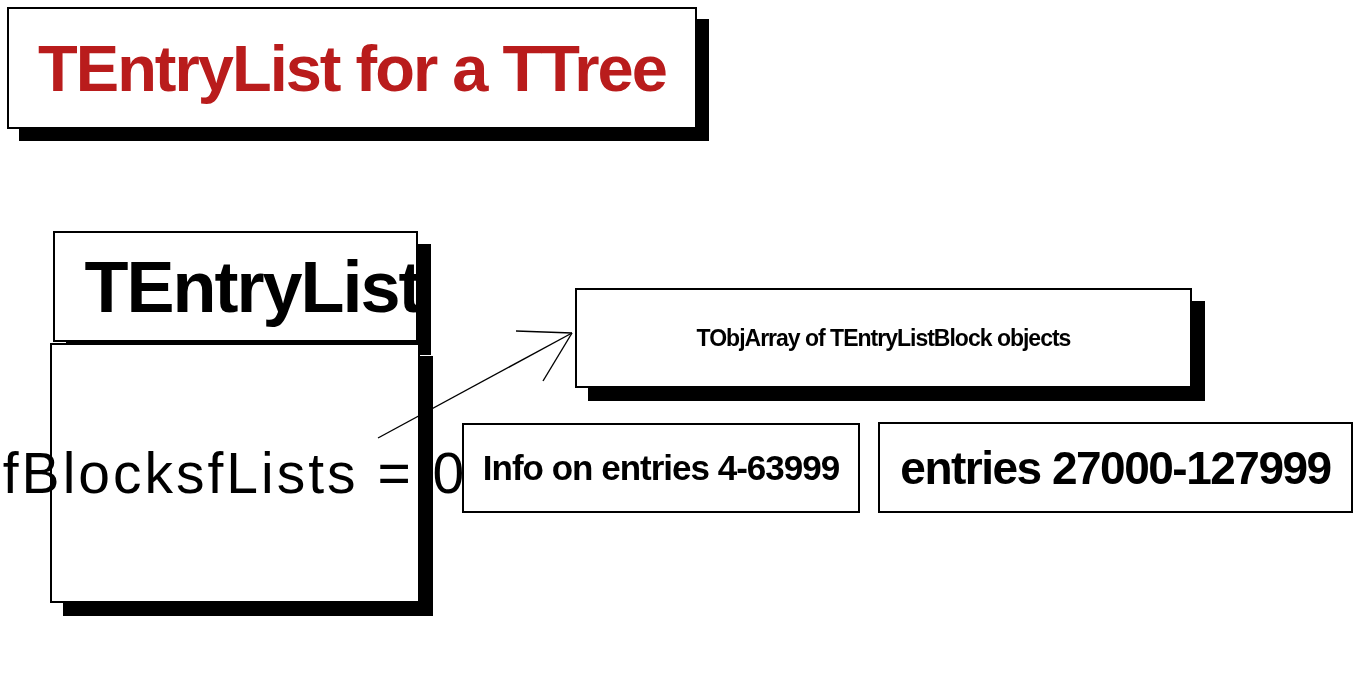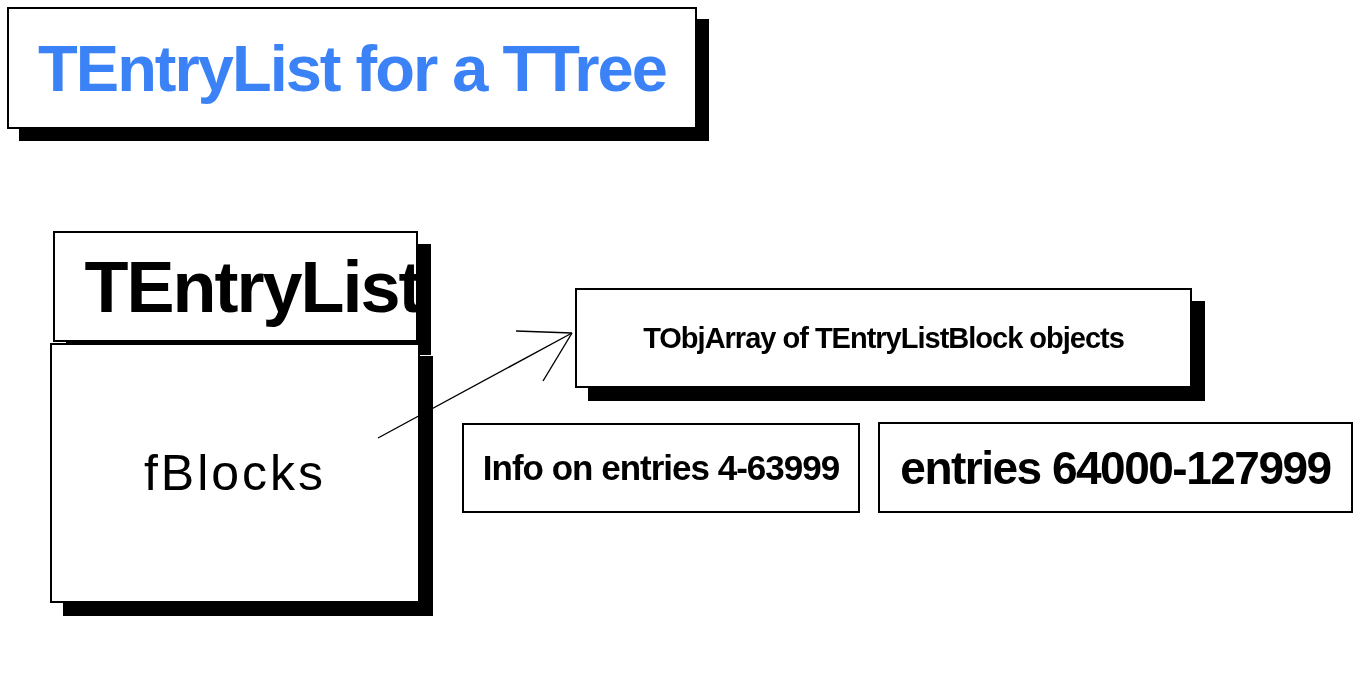--- a/index.html
+++ b/index.html
@@ -42,35 +42,35 @@
     font-size: 72px;
     font-weight: bold;
     letter-spacing: -2px;
     z-index: 2;
     padding-left: 34px;
   }
   .class-body-box {
     left: 50px; top: 343px;
     width: 370px; height: 260px;
     flex-direction: row;
-    font-size: 50px;
+    font-size: 57px;
     font-weight: normal;
     letter-spacing: 3px;
     z-index: 2;
   }
   .class-body-box .field {
     flex: 1;
     display: flex;
     align-items: center;
     justify-content: center;
   }
   .tobjarray-box {
     left: 575px; top: 288px;
     width: 617px; height: 100px;
-    font-size: 29px;
+    font-size: 23px;
     font-weight: bold;
     letter-spacing: -1px;
   }
   .info-box {
     left: 462px; top: 423px;
     width: 398px; height: 90px;
     font-size: 35px;
     font-weight: bold;
     letter-spacing: -1px;
   }
@@ -89,41 +89,42 @@
     pointer-events: none;
     z-index: 5;
   }
 </style>
 </head>
 <body>
 
 <div class="canvas">
 
   <div class="box shadow12 title-box">
-    <span style="color: #3b82f6;">TEntryList for a TTree</span>
+    <span style="color: #b91c1c;">TEntryList for a TTree</span>
   </div>
 
   <div class="box shadow13 class-header-box">
     <span>TEntryList</span>
   </div>
 
   <div class="box shadow13 class-body-box">
     <div class="field">fBlocks</div>
+    <div class="field">fLists = 0</div>
   </div>
 
   <div class="box shadow13 tobjarray-box">
     <span>TObjArray of TEntryListBlock objects</span>
   </div>
 
   <div class="box info-box">
     <span>Info on entries 4-63999</span>
   </div>
 
   <div class="box entries-box">
-    <span>entries 64000-127999</span>
+    <span>entries 27000-127999</span>
   </div>
 
   <svg class="arrow-layer" viewBox="0 0 1368 675" xmlns="http://www.w3.org/2000/svg">
     <line x1="378" y1="438" x2="572" y2="333" stroke="#000000" stroke-width="1.4"></line>
     <line x1="572" y1="333" x2="516" y2="331" stroke="#000000" stroke-width="1.4"></line>
     <line x1="572" y1="333" x2="543" y2="381" stroke="#000000" stroke-width="1.4"></line>
   </svg>
 
 </div>
 

